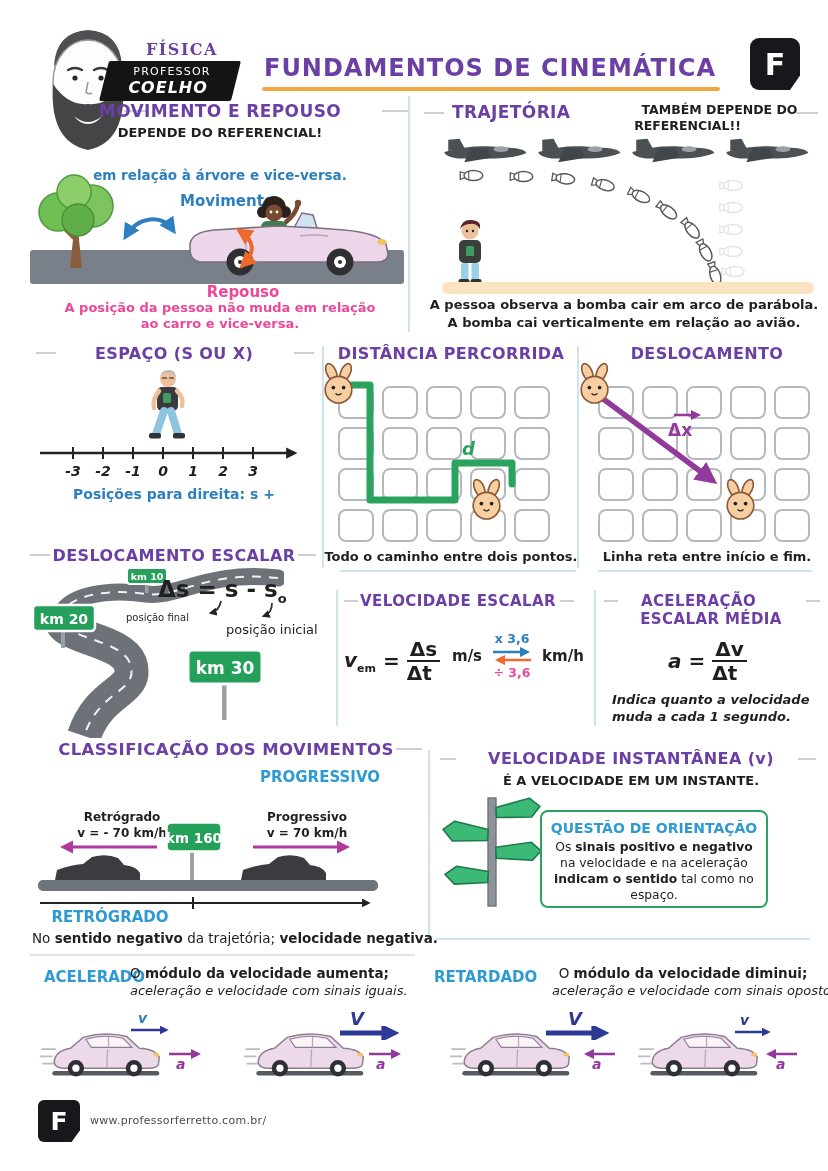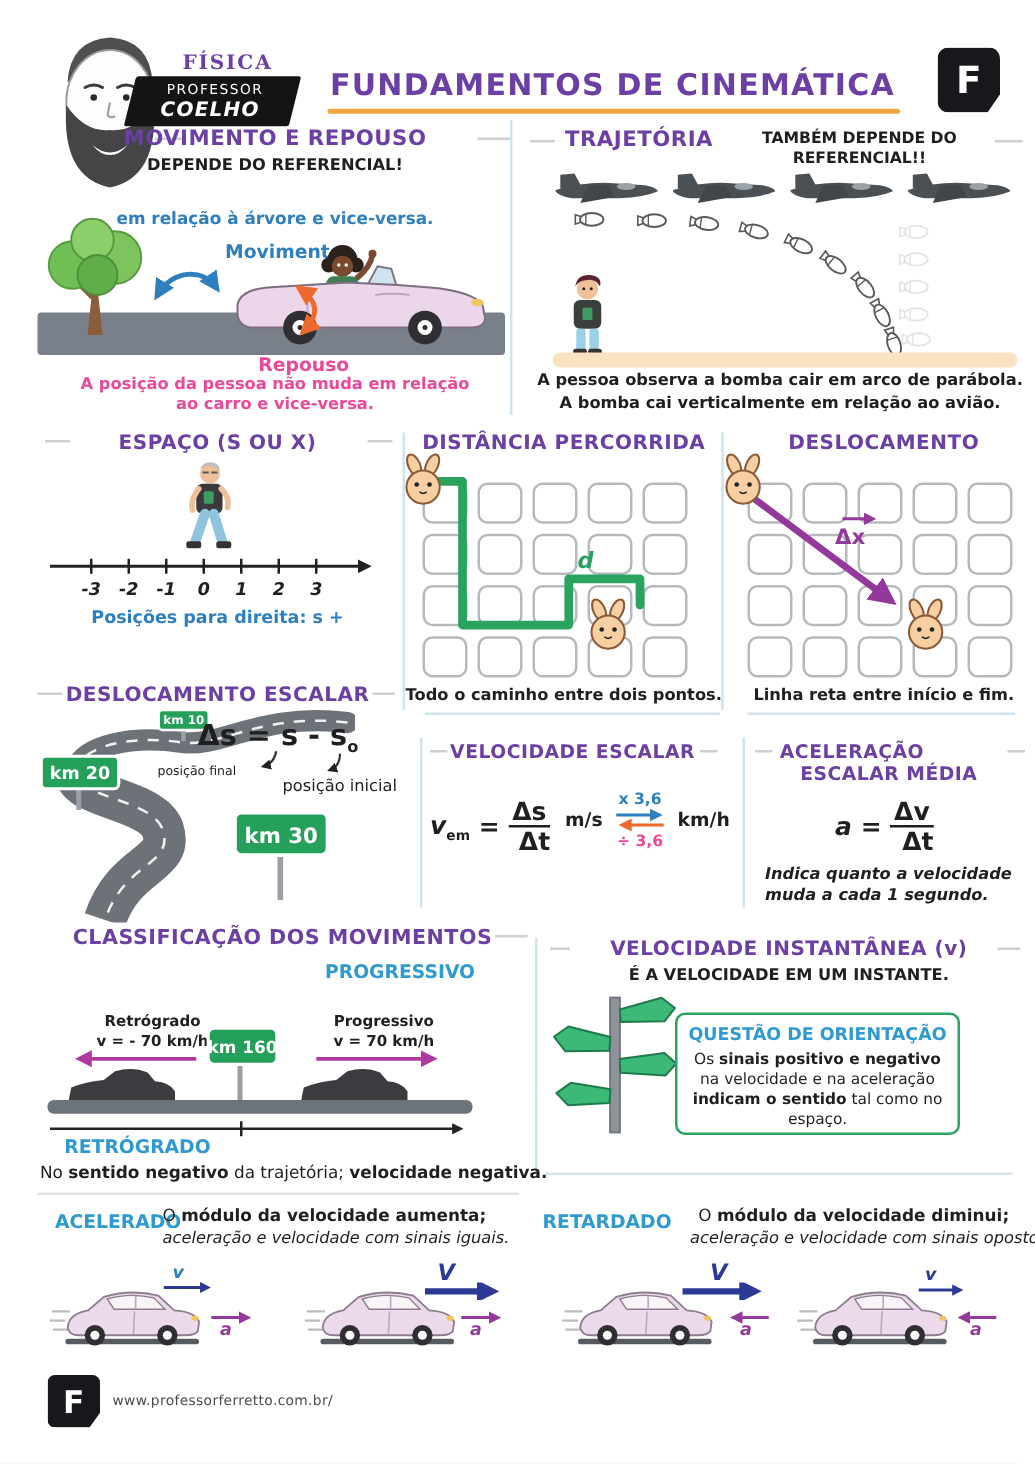--- a/index.html
+++ b/index.html
@@ -15,21 +15,21 @@
   .cyan{color:#2f9ad1}
   .orange{color:#ec4899}
   .green{color:#27a35f}
   .pvio{color:#93399b}
   .h{font-weight:700;color:#6b3fa3;letter-spacing:.4px}
   .div-blue{background:#cfe4ee}
   .dash{background:#cccfd3;height:2px}
   .grayline{background:#e3e3e3;height:2px}
   .cellgrid{display:grid;grid-template-columns:repeat(5,36px);grid-auto-rows:33px;gap:8px}
   .cell{display:block;border:2px solid #b5b9be;border-radius:8px;background:#fff}
-  .frac{display:inline-flex;flex-direction:column;align-items:flex-end;line-height:1.1}
+  .frac{display:inline-flex;flex-direction:column;align-items:flex-start;line-height:1.1}
   .frac .num{border-bottom:2.5px solid #1f1f1f;padding:0 3px}
   .badge{background:#141414;color:#fff;transform:skewX(-14deg);display:flex;flex-direction:column;
          align-items:center;justify-content:center;border-radius:2px}
   .badge>span{transform:skewX(14deg);display:block}
   .flogo{background:#17171c;color:#fff;display:flex;align-items:center;justify-content:center;
          font-weight:700;clip-path:polygon(0 0,100% 0,100% 72%,80% 100%,0 100%);border-radius:9px}
   .gbox{border:2.5px solid #2aa35f;border-radius:8px;background:#fff}
   .road{background:#798089;border-radius:3px}
   .fisica{font-family:"DejaVu Serif",serif;font-weight:700;color:#6b3fa3;letter-spacing:1.5px}
   svg{display:block}
@@ -188,21 +188,21 @@
       <path d="M8,7 Q30,22 11,41" stroke="#ed6a2c" stroke-width="4" fill="none" stroke-linecap="round" marker-start="url(#mo)" marker-end="url(#mo)"></path>
     </svg>
   </div>
   <div class="abs ctr orange b n" style="left:178px;top:283px;width:130px;font-size:15px">Repouso</div>
   <div class="abs ctr orange b n" style="left:40px;top:316px;width:360px;font-size:13px">ao carro e vice-versa.</div>
   <div class="abs ctr orange b n" style="left:40px;top:300px;width:360px;font-size:13px">A posição da pessoa não muda em relação</div>
 
   <div class="abs dash" style="left:424px;top:112px;width:20px"></div>
   <div class="abs dash" style="left:796px;top:112px;width:22px"></div>
   <div class="abs h n" style="left:452px;top:102px;font-size:17px">TRAJETÓRIA</div>
-  <div class="abs ctr b n" style="left:580px;top:102px;width:215px;font-size:12.5px">TAMBÉM DEPENDE DO</div>
+  <div class="abs ctr b n" style="left:612px;top:102px;width:215px;font-size:12.5px">TAMBÉM DEPENDE DO</div>
   <div class="abs ctr b n" style="left:580px;top:118px;width:215px;font-size:12.5px">REFERENCIAL!!</div>
   <div class="abs" style="left:438px;top:134px">
     <svg width="380" height="36" viewBox="0 0 380 36">
       <use href="#sym-jet" x="2" y="2" width="88" height="32"></use>
       <use href="#sym-jet" x="96" y="2" width="88" height="32"></use>
       <use href="#sym-jet" x="190" y="2" width="88" height="32"></use>
       <use href="#sym-jet" x="284" y="2" width="88" height="32"></use>
     </svg>
   </div>
   <div class="abs" style="left:438px;top:160px">
@@ -435,21 +435,21 @@
         <line x1="4" y1="6" x2="38" y2="6" stroke="#2d7fc0" stroke-width="2.5" marker-end="url(#mb)"></line>
         <line x1="42" y1="14" x2="9" y2="14" stroke="#ed6a2c" stroke-width="2.5" marker-end="url(#mo)"></line>
       </svg>
       <span class="orange b n" style="font-size:12.5px">÷ 3,6</span>
     </span>
     <span class="b n" style="font-size:15px">km/h</span>
   </div>
 
   <div class="abs dash" style="left:604px;top:600px;width:14px"></div>
   <div class="abs dash" style="left:806px;top:600px;width:14px"></div>
-  <div class="abs ctr h n" style="left:566px;top:592px;width:231px;font-size:15px">ACELERAÇÃO</div>
+  <div class="abs ctr h n" style="left:583px;top:592px;width:231px;font-size:15px">ACELERAÇÃO</div>
   <div class="abs ctr h n" style="left:594px;top:610px;width:234px;font-size:15px">ESCALAR MÉDIA</div>
   <div class="abs" style="left:668px;top:638px;display:flex;align-items:center;gap:7px;font-size:20px;font-weight:700">
     <span class="it">a</span>
     <span>=</span>
     <span class="frac">
         <span class="num">Δv</span>
         <span>Δt</span>
       </span>
   </div>
   <div class="abs b it n" style="left:612px;top:692px;font-size:13px">Indica quanto a velocidade</div>

